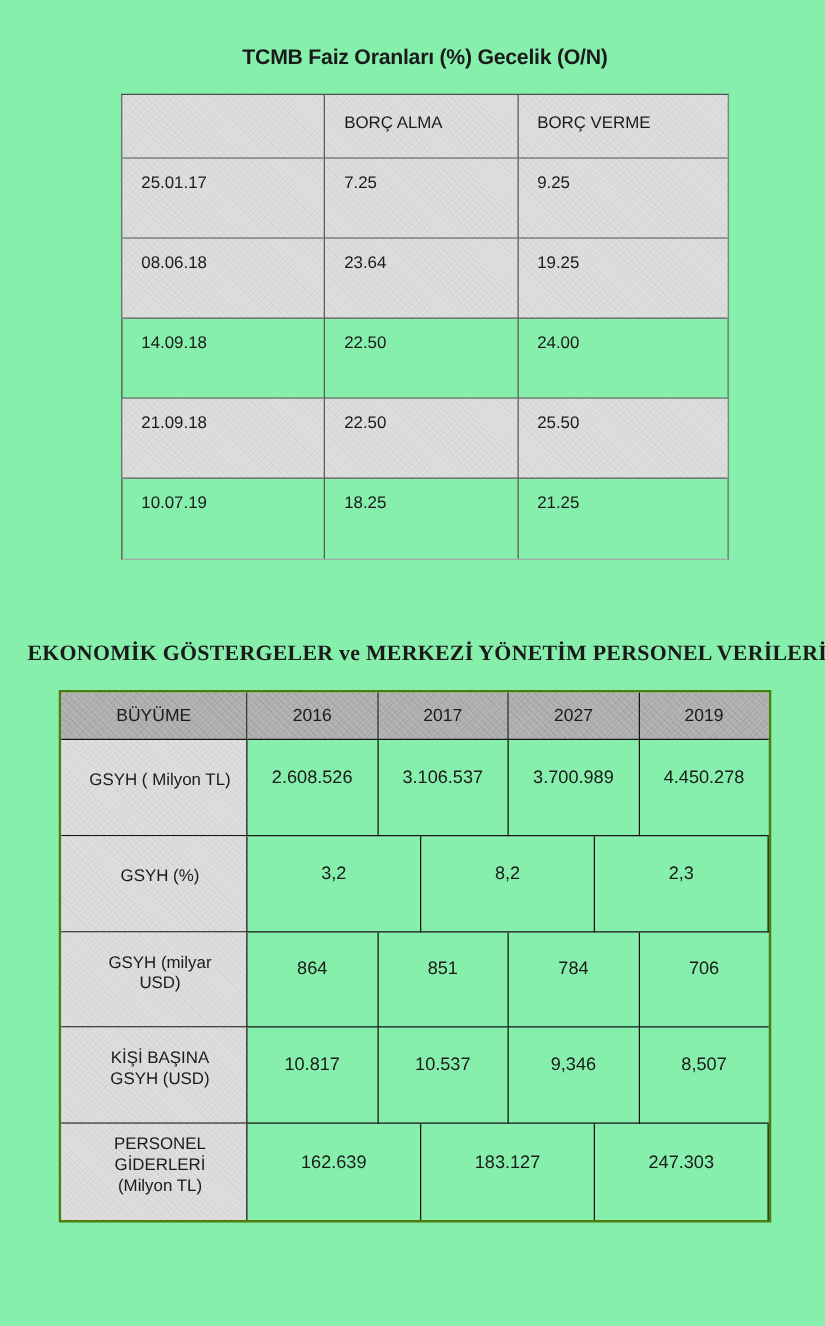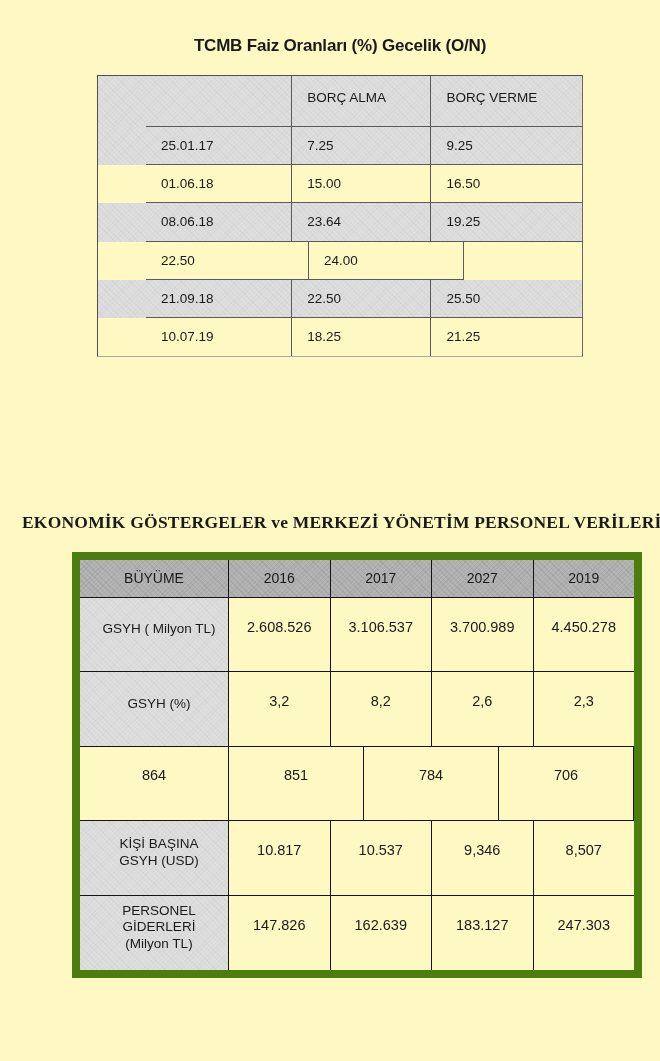--- a/index.html
+++ b/index.html
@@ -4,21 +4,21 @@
 <style>
   html, body {
     margin: 0;
     padding: 0;
     background: #ffffff;
   }
   .page {
     position: relative;
     width: 660px;
     height: 1061px;
-    background: #fef9c3;
+    background: #86efac;
     font-family: "Liberation Sans", sans-serif;
     color: #1a1a1a;
     overflow: hidden;
   }
 
   
   .t1-title {
     position: absolute;
     left: 97px;
     top: 36px;
@@ -27,21 +27,21 @@
     font-size: 17px;
     font-weight: 700;
     letter-spacing: -0.2px;
     white-space: nowrap;
   }
   .table1 {
     position: absolute;
     left: 97px;
     top: 75px;
     width: 486px;
-    height: 282px;
+    height: 373px;
     display: flex;
     flex-direction: column;
     border-top: 1px solid #4f4f4f;
     border-left: 1px solid #4f4f4f;
     border-right: 1px solid #6a6a6a;
     border-bottom: 1px solid #a9a9a9;
     box-sizing: border-box;
   }
   .t1-row {
     display: flex;
@@ -50,21 +50,21 @@
   .t1-row.header { flex: 0 0 51px; }
   .t1-cell {
     box-sizing: border-box;
     border-right: 1px solid #5a5a5a;
     border-bottom: 1px solid #5a5a5a;
     padding: 11px 6px 0 15px;
     font-size: 13.5px;
     line-height: 1.2;
     overflow: hidden;
   }
-  .t1-cell:nth-child(1) { width: 163px; margin-left: 48px; }
+  .t1-cell:nth-child(1) { width: 163px; }
   .t1-cell:nth-child(2) { width: 155px; }
   .t1-cell:nth-child(3) { width: 168px; border-right: none; }
   .t1-row:last-child .t1-cell { border-bottom: none; }
   .t1-row.header .t1-cell { padding-top: 14px; }
 
   .shaded {
     background-color: #dedede;
     background-image:
       repeating-linear-gradient(45deg, rgba(120,120,120,0.06) 0 1px, transparent 1px 4px),
       repeating-linear-gradient(-45deg, rgba(120,120,120,0.05) 0 1px, transparent 1px 3px);
@@ -83,23 +83,22 @@
     white-space: nowrap;
   }
   .table2 {
     position: absolute;
     left: 47px;
     top: 552px;
     width: 570px;
     height: 426px;
     display: flex;
     flex-direction: column;
-    border: 8px solid #4d7c0f;
-    box-sizing: border-box;
-    margin-left: 25px;
+    border: 2px solid #4d7c0f;
+    box-sizing: border-box;
   }
   .t2-row {
     display: flex;
     flex: 1;
   }
   .t2-row.header { flex: 0 0 38px; }
   .t2-cell {
     box-sizing: border-box;
     border-right: 1.5px solid #141414;
     border-bottom: 1.5px solid #141414;
@@ -143,31 +142,27 @@
     <div class="t1-row header shaded">
       <div class="t1-cell"></div>
       <div class="t1-cell">BORÇ ALMA</div>
       <div class="t1-cell">BORÇ VERME</div>
     </div>
     <div class="t1-row shaded">
       <div class="t1-cell">25.01.17</div>
       <div class="t1-cell">7.25</div>
       <div class="t1-cell">9.25</div>
     </div>
-    <div class="t1-row">
-      <div class="t1-cell">01.06.18</div>
-      <div class="t1-cell">15.00</div>
-      <div class="t1-cell">16.50</div>
-    </div>
     <div class="t1-row shaded">
       <div class="t1-cell">08.06.18</div>
       <div class="t1-cell">23.64</div>
       <div class="t1-cell">19.25</div>
     </div>
     <div class="t1-row">
+      <div class="t1-cell">14.09.18</div>
       <div class="t1-cell">22.50</div>
       <div class="t1-cell">24.00</div>
     </div>
     <div class="t1-row shaded">
       <div class="t1-cell">21.09.18</div>
       <div class="t1-cell">22.50</div>
       <div class="t1-cell">25.50</div>
     </div>
     <div class="t1-row">
       <div class="t1-cell">10.07.19</div>
@@ -190,38 +185,37 @@
       <div class="t2-cell t2-label shaded">GSYH ( Milyon TL)</div>
       <div class="t2-cell t2-value">2.608.526</div>
       <div class="t2-cell t2-value">3.106.537</div>
       <div class="t2-cell t2-value">3.700.989</div>
       <div class="t2-cell t2-value">4.450.278</div>
     </div>
     <div class="t2-row">
       <div class="t2-cell t2-label shaded">GSYH (%)</div>
       <div class="t2-cell t2-value">3,2</div>
       <div class="t2-cell t2-value">8,2</div>
-      <div class="t2-cell t2-value">2,6</div>
       <div class="t2-cell t2-value">2,3</div>
     </div>
     <div class="t2-row">
+      <div class="t2-cell t2-label shaded">GSYH (milyar USD)</div>
       <div class="t2-cell t2-value">864</div>
       <div class="t2-cell t2-value">851</div>
       <div class="t2-cell t2-value">784</div>
       <div class="t2-cell t2-value">706</div>
     </div>
     <div class="t2-row">
       <div class="t2-cell t2-label shaded">KİŞİ BAŞINA GSYH (USD)</div>
       <div class="t2-cell t2-value">10.817</div>
       <div class="t2-cell t2-value">10.537</div>
       <div class="t2-cell t2-value">9,346</div>
       <div class="t2-cell t2-value">8,507</div>
     </div>
     <div class="t2-row">
       <div class="t2-cell t2-label shaded">PERSONEL GİDERLERİ (Milyon TL)</div>
-      <div class="t2-cell t2-value">147.826</div>
       <div class="t2-cell t2-value">162.639</div>
       <div class="t2-cell t2-value">183.127</div>
       <div class="t2-cell t2-value">247.303</div>
     </div>
   </div>
 
 </div>
 
 </body></html>

